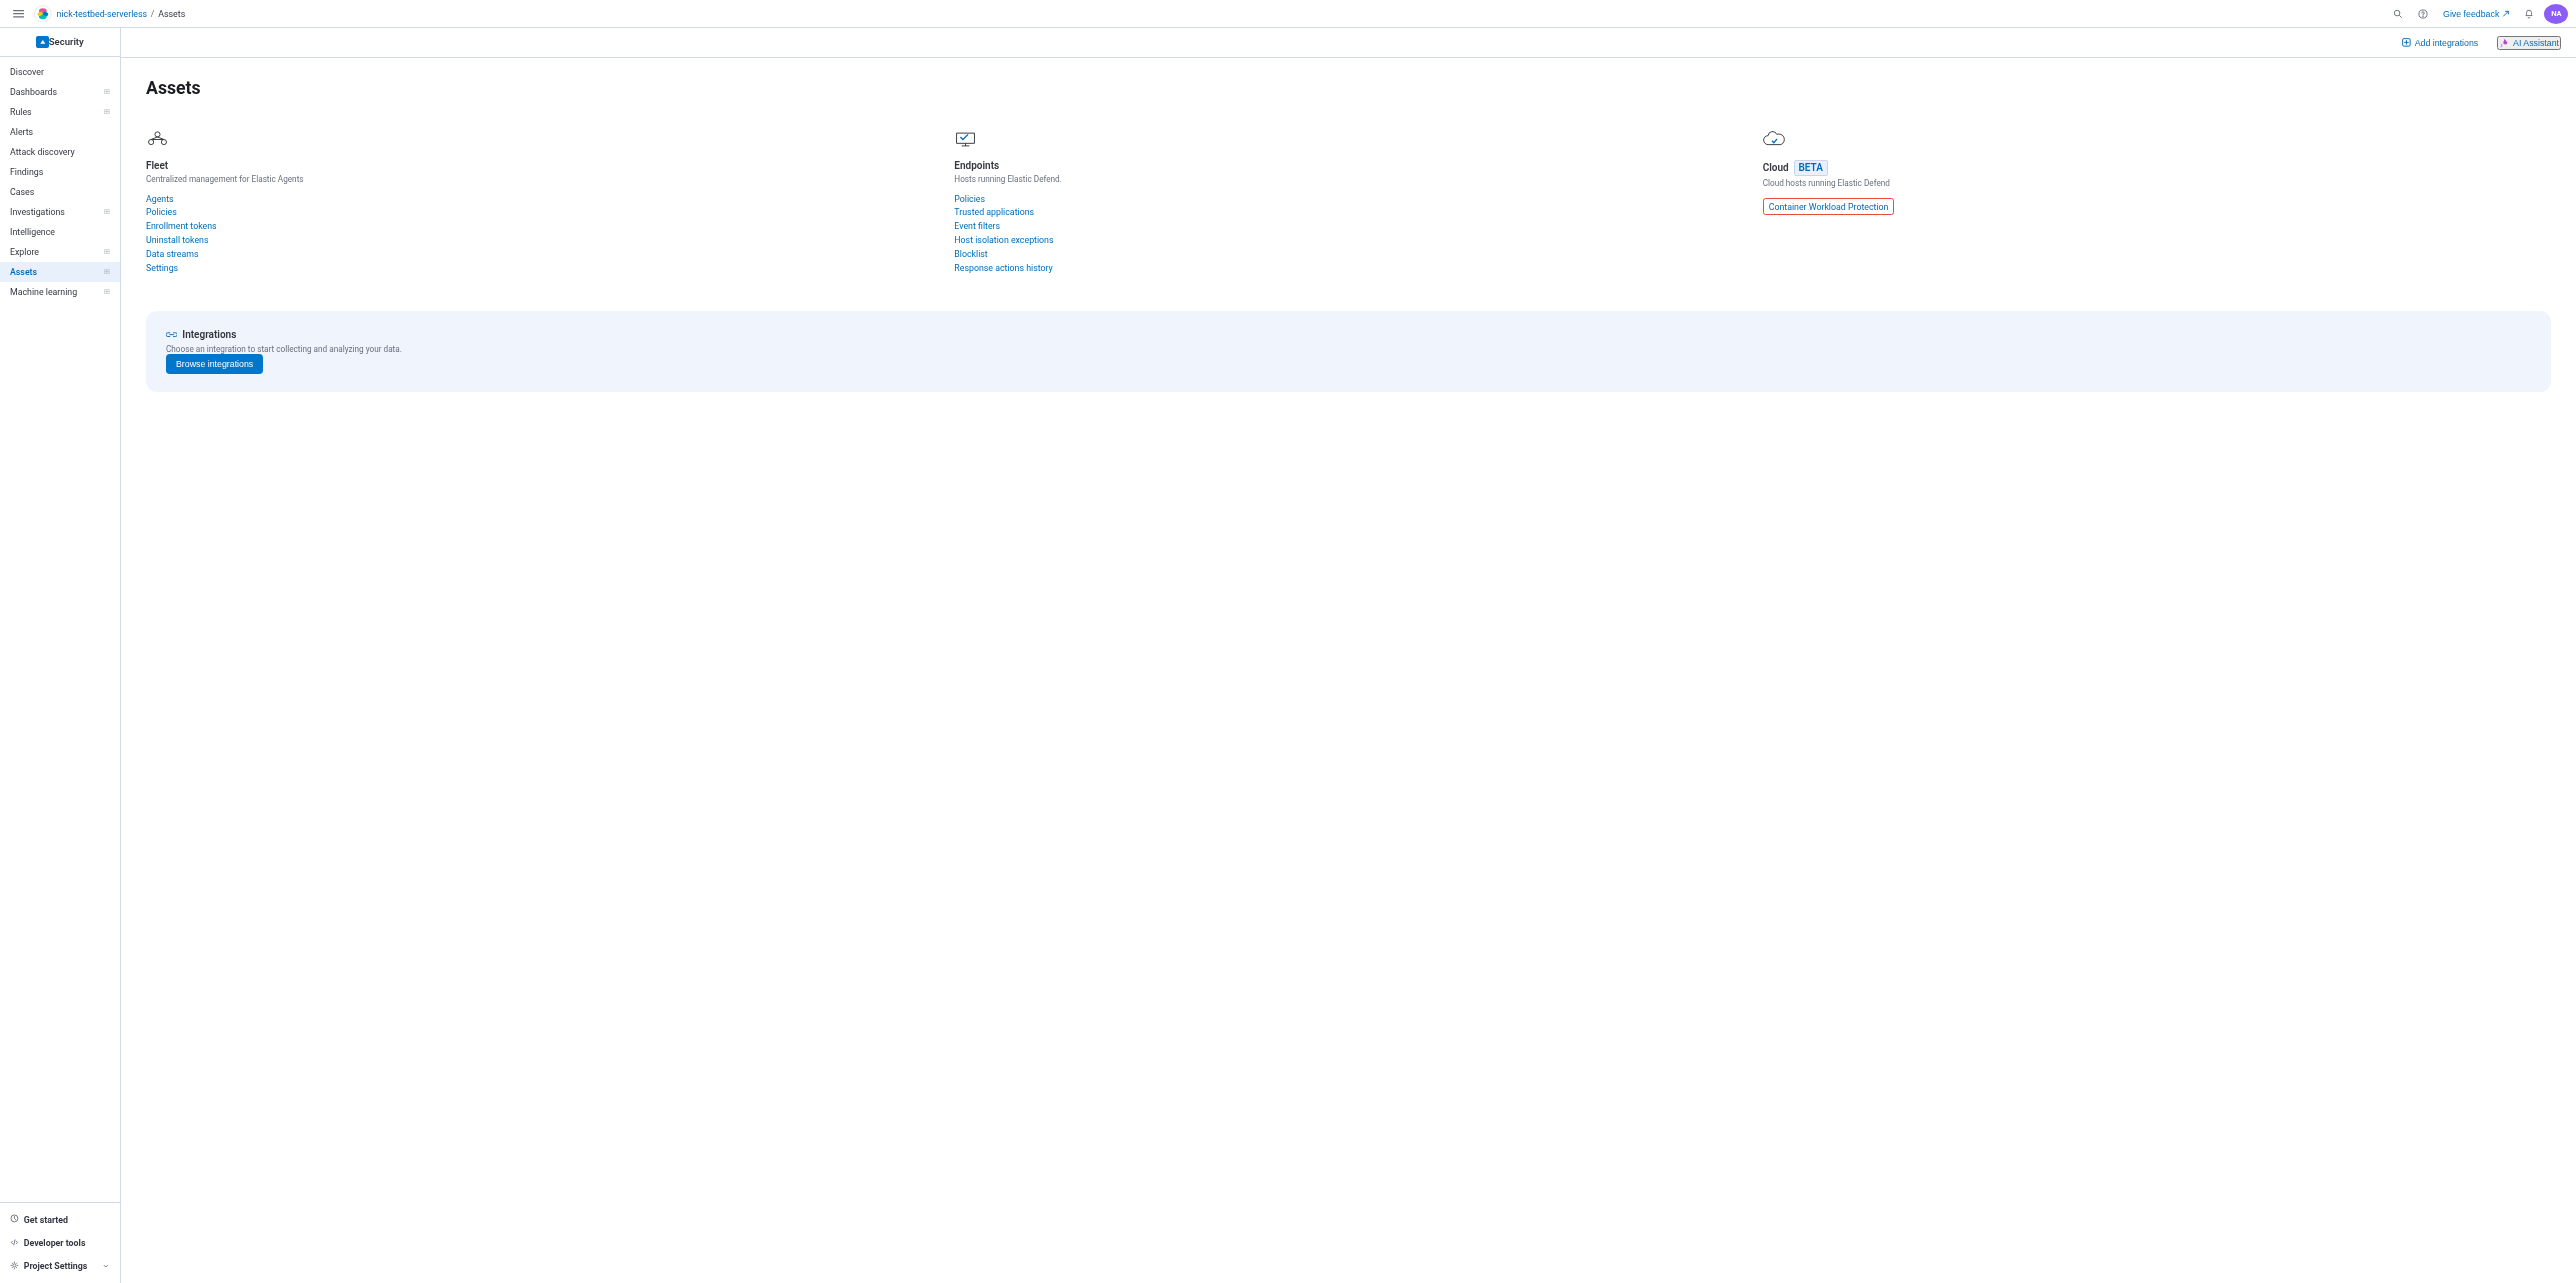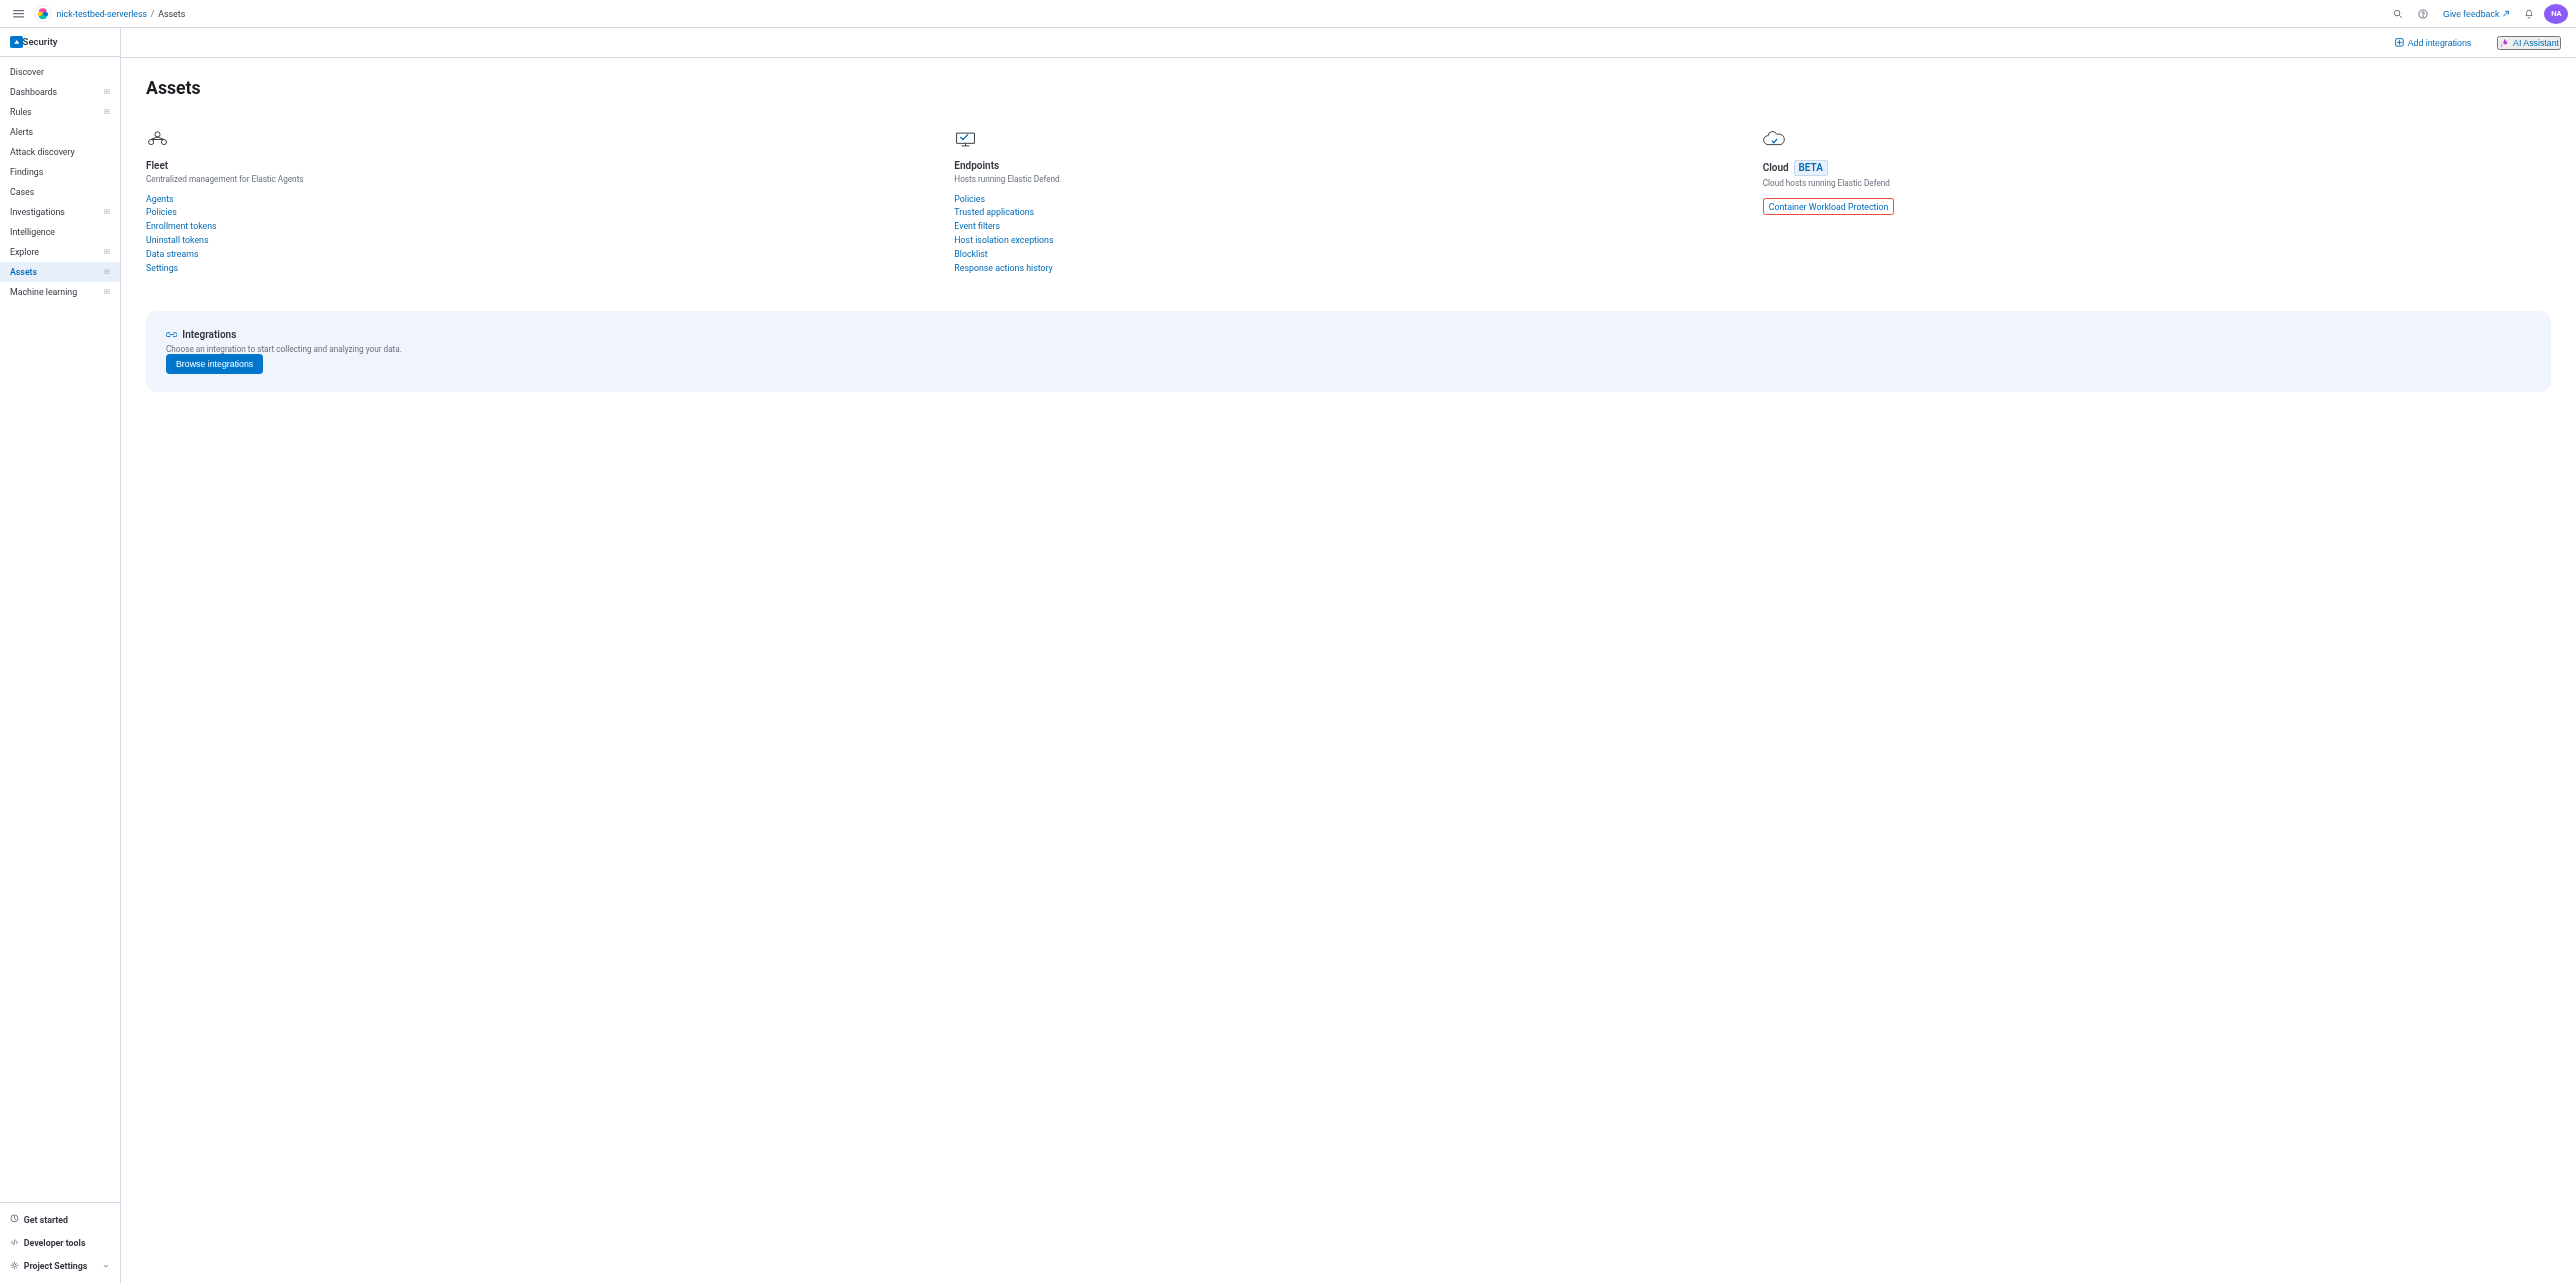--- a/index.html
+++ b/index.html
@@ -15,35 +15,35 @@
     .topbar-actions { display: flex; align-items: center; gap: 5px; }
     .topbar-icon-btn { background: none; border: none; cursor: pointer; color: #69707d; font-size: 10px; padding: 2.5px 5px; display: flex; align-items: center; }
     .topbar-feedback { display: flex; align-items: center; gap: 2.5px; color: #006bb8; font-size: 8.8px; cursor: pointer; border: none; background: none; padding: 2.5px 5px; }
     .topbar-avatar { width: 24px; height: 20px; border-radius: 50%; background: #8b5cf6; display: flex; align-items: center; justify-content: center; color: #fff; font-size: 7.6px; font-weight: 600; cursor: pointer; }
 
     
     .app-body { display: flex; flex: 1; overflow: hidden; }
 
     
     .sidebar { width: 121px; background: #fff; border-right: 0.6px solid #d3dae6; display: flex; flex-direction: column; overflow-y: auto; flex-shrink: 0; }
-    .sidebar-header { padding: 7.6px 10px; display: flex; align-items: center; border-bottom: 0.6px solid #d3dae6; }
+    .sidebar-header { padding: 7.6px 10px; display: flex; align-items: center; border-bottom: 0.6px solid #d3dae6; justify-content: center; }
     .sidebar-title { font-size: 9.5px; font-weight: 600; color: #343741; }
     .sidebar-nav { flex: 1; padding: 5px 0; }
     .sidebar-item { display: flex; align-items: center; justify-content: space-between; padding: 5px 10px; color: #343741; cursor: pointer; font-size: 8.8px; border-radius: 0; text-decoration: none; }
     .sidebar-item.active { background: #e8f0fb; color: #006bb8; font-weight: 500; }
     .sidebar-item-label { flex: 1; }
     .sidebar-item-grid { color: #98a2b3; font-size: 7.6px; opacity: 0.7; }
     .sidebar-bottom { border-top: 0.6px solid #d3dae6; padding: 5px 0; }
     .sidebar-bottom-item { display: flex; align-items: center; gap: 5px; padding: 6.3px 10px; color: #343741; cursor: pointer; font-size: 8.8px; font-weight: 700; }
     .sidebar-bottom-item .icon { color: #69707d; font-size: 8.8px; }
     .sidebar-bottom-expand { color: #69707d; margin-left: auto; }
 
     
     .main-content { flex: 1; overflow-y: auto; background: #fff; }
-    .main-header { display: flex; align-items: center; justify-content: flex-end; padding: 7.6px 15px; border-bottom: 0.6px solid #d3dae6; gap: 26px; }
+    .main-header { display: flex; align-items: center; justify-content: flex-end; padding: 7.6px 15px; border-bottom: 0.6px solid #d3dae6; gap: 19px; }
     .header-action { display: flex; align-items: center; gap: 3.8px; color: #006bb8; font-size: 8.8px; cursor: pointer; background: none; border: none; }
     .ai-assistant-btn { display: flex; align-items: center; gap: 3.8px; color: #006bb8; font-size: 8.8px; cursor: pointer; }
 
     .content-area { padding: 20px 25px; }
     .page-title { font-size: 17.7px; font-weight: 700; color: #1a1c21; margin-bottom: 20px; }
 
     
     .cards-grid { display: grid; grid-template-columns: repeat(3, 1fr); gap: 20px; margin-bottom: 25px; }
     .card { padding: 10px 0; }
     .card-icon { font-size: 17.7px; margin-bottom: 5px; color: #343741; }

